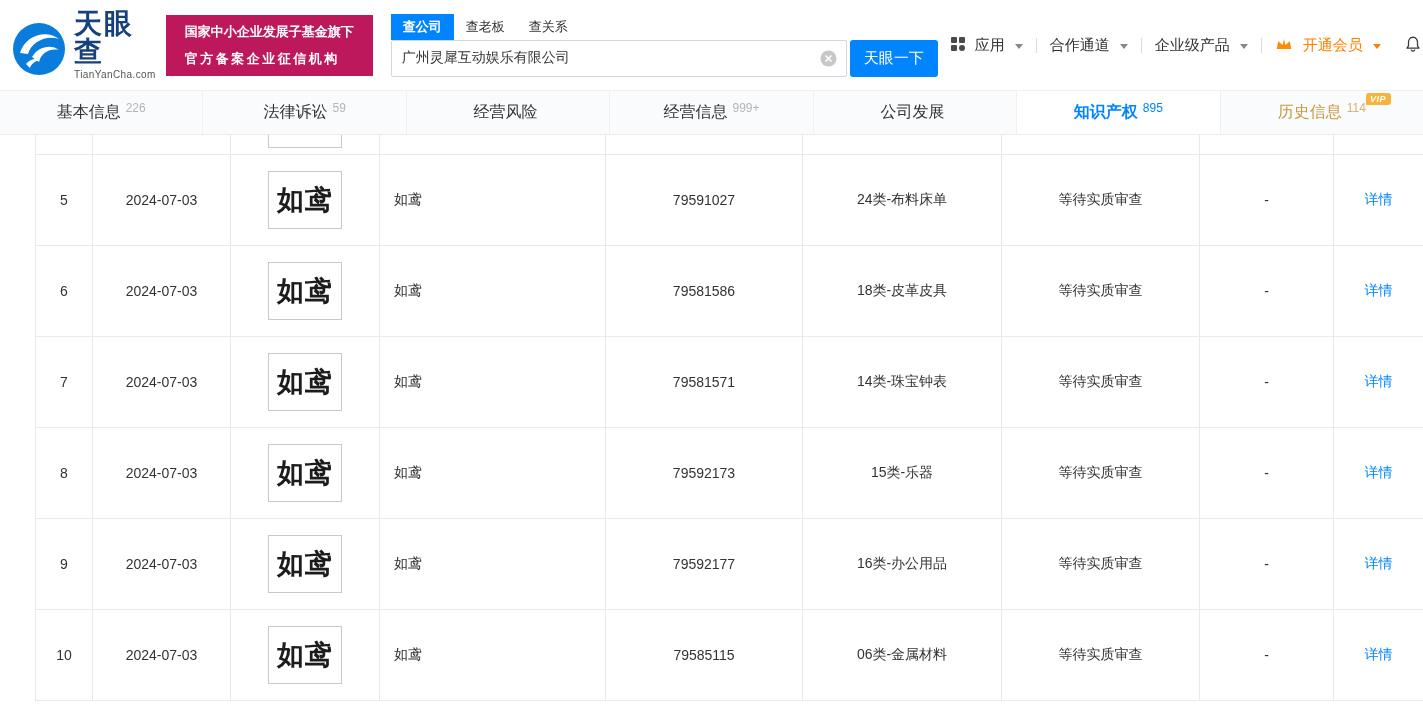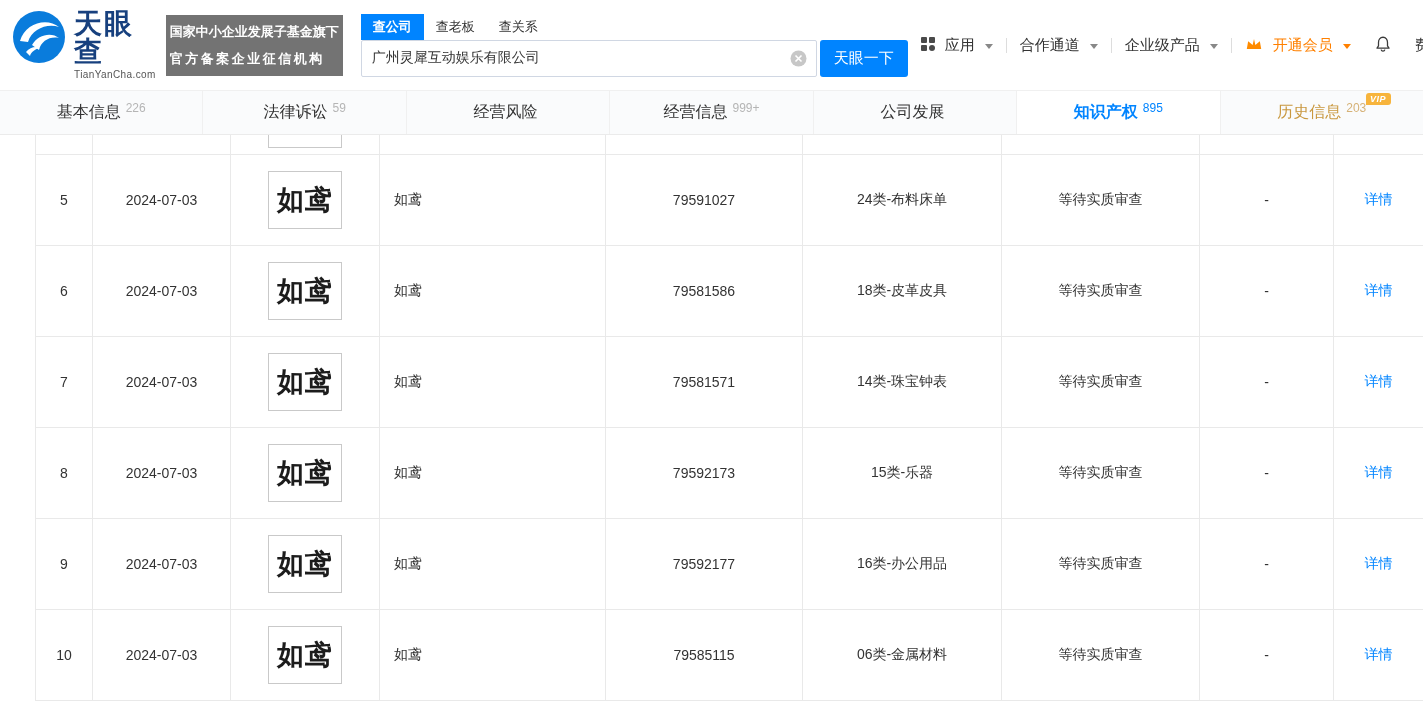--- a/index.html
+++ b/index.html
@@ -4,24 +4,24 @@
 <style>
   * { margin:0; padding:0; box-sizing:border-box; }
   html,body { background:#fff; }
   body {
     width:1423px; height:713px; overflow:hidden;
     font-family:"Liberation Sans","DejaVu Sans",sans-serif; color:#333;
   }
 
   
   .header { height:90px; display:flex; align-items:center; padding:0 14px 0 12px; background:#fff; }
-  .logo { display:flex; align-items:flex-start; gap:8px; }
+  .logo { display:flex; align-items:flex-end; gap:8px; }
   .logo-text .brand { font-size:28px; font-weight:bold; color:#17407e; letter-spacing:2px; line-height:1; }
   .logo-text .domain { font-size:10px; color:#555; margin-top:3px; letter-spacing:.4px; }
-  .red-badge { margin-left:10px; background:#737373; color:#fff; padding:7px 4px; font-size:13px; font-weight:bold; line-height:1.5; white-space:nowrap; }
+  .red-badge { margin-left:10px; background:#be185d; color:#fff; padding:7px 19px; font-size:13px; font-weight:bold; line-height:1.5; white-space:nowrap; }
   .red-badge .l2 { letter-spacing:2.5px;margin-top:8px; }
 
   .search { margin-left:18px; display:flex; flex-direction:column; }
   .search-tabs { display:flex; align-items:center; }
   .stab { font-size:13px; padding:4px 12px; cursor:pointer; color:#333; }
   .stab.active { background:#0084ff; color:#fff; font-weight:bold; }
   .search-row { display:flex; align-items:center; }
   .input-wrap { position:relative; width:456px; }
   .input-wrap input { width:100%; height:37px; border:1px solid #d0d7e3; padding:0 34px 0 10px; font-size:14px; color:#333; outline:none; border-radius:2px; }
   .clear-btn { position:absolute; right:10px; top:10px; width:17px; height:17px; cursor:pointer; }
@@ -172,21 +172,21 @@
     <span>公司发展</span>
     <span class="count"></span>
   </div>
   <div class="ptab active">
     <span>知识产权</span>
     <span class="count">895</span>
   </div>
   <div class="ptab gold">
     <span class="vip-tag">VIP</span>
     <span>历史信息</span>
-    <span class="count">203</span>
+    <span class="count">114</span>
   </div>
 </nav>
 
 <main class="table">
 
   <div class="trow partial">
     <div class="td"></div>
     <div class="td"></div>
     <div class="td">
         <div class="markbox-partial"></div>

